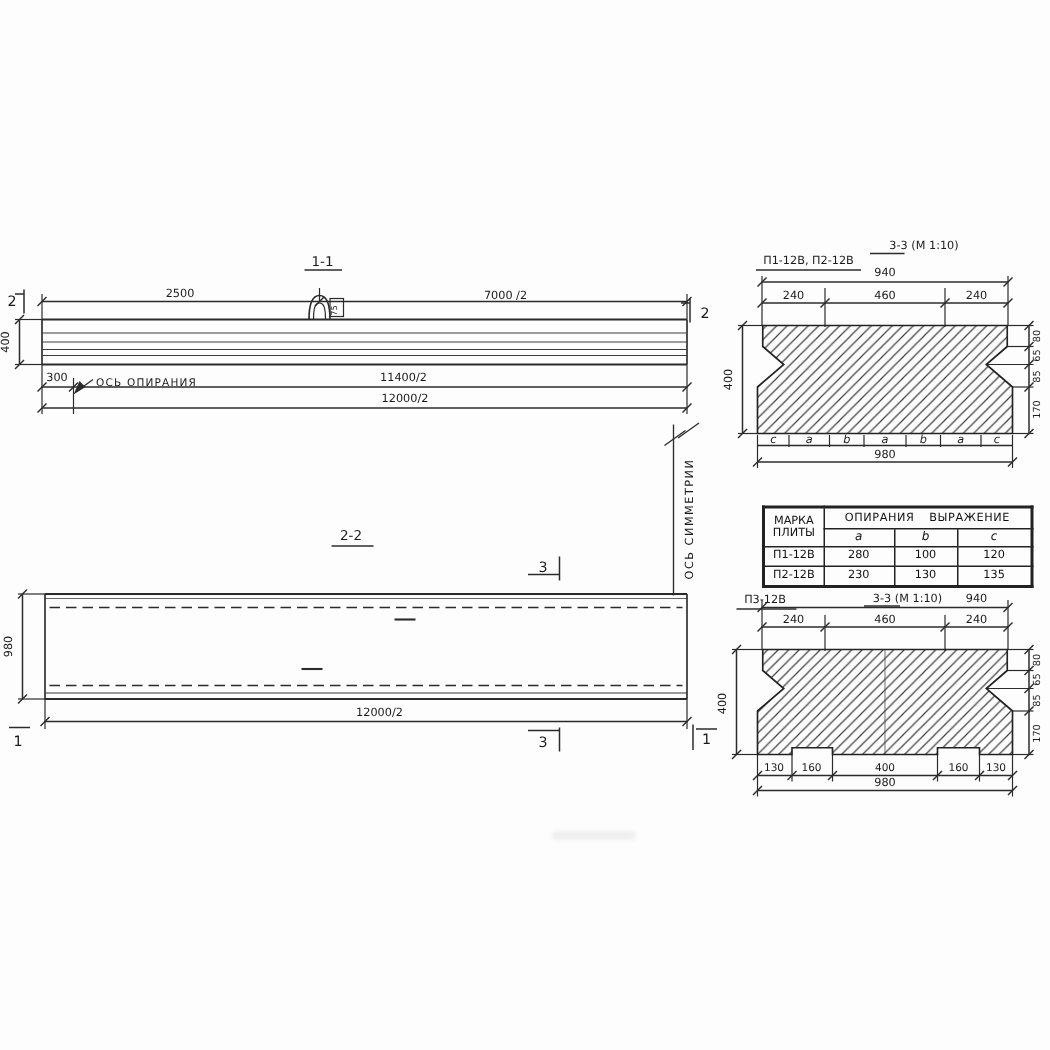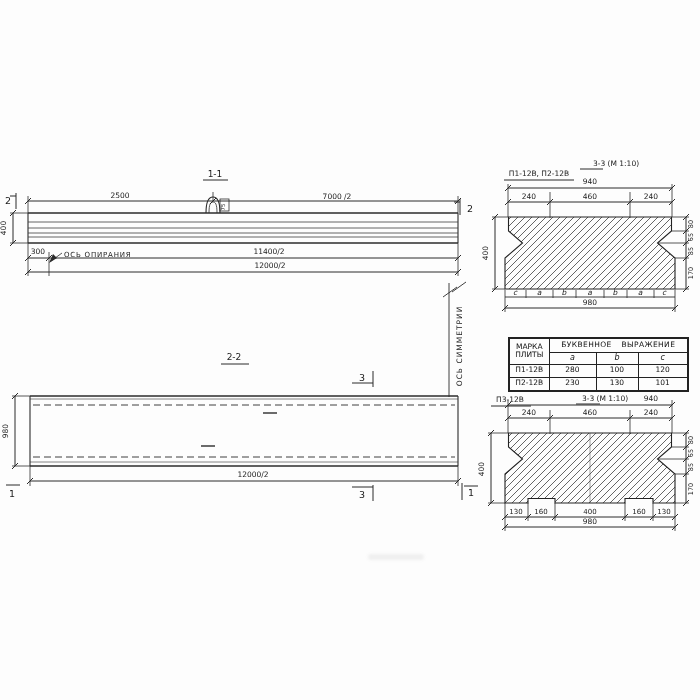--- a/index.html
+++ b/index.html
@@ -272,37 +272,37 @@
 <table class="tbl">
   <colgroup>
         <col style="width:40px">
         <col style="width:47px">
         <col style="width:42px">
         <col style="width:50px">
       </colgroup>
   <tbody>
         <tr style="height:14px">
     <td rowspan="2">МАРКА ПЛИТЫ</td>
-    <td colspan="3" class="hdr">БУКВЕННОЕ ВЫРАЖЕНИЕ</td>
+    <td colspan="3" class="hdr">ОПИРАНИЯ ВЫРАЖЕНИЕ</td>
   </tr>
   <tr style="height:12px">
     <td class="abc">a</td>
     <td class="abc">b</td>
     <td class="abc">c</td>
   </tr>
   <tr style="height:13px">
     <td>П1-12В</td>
     <td>280</td>
     <td>100</td>
     <td>120</td>
   </tr>
   <tr style="height:14px">
     <td>П2-12В</td>
     <td>230</td>
     <td>130</td>
-    <td>101</td>
+    <td>135</td>
   </tr>
 </tbody>
     </table>
 
 <div class="smudge"></div>
 
 </div>
 
 </body></html>

